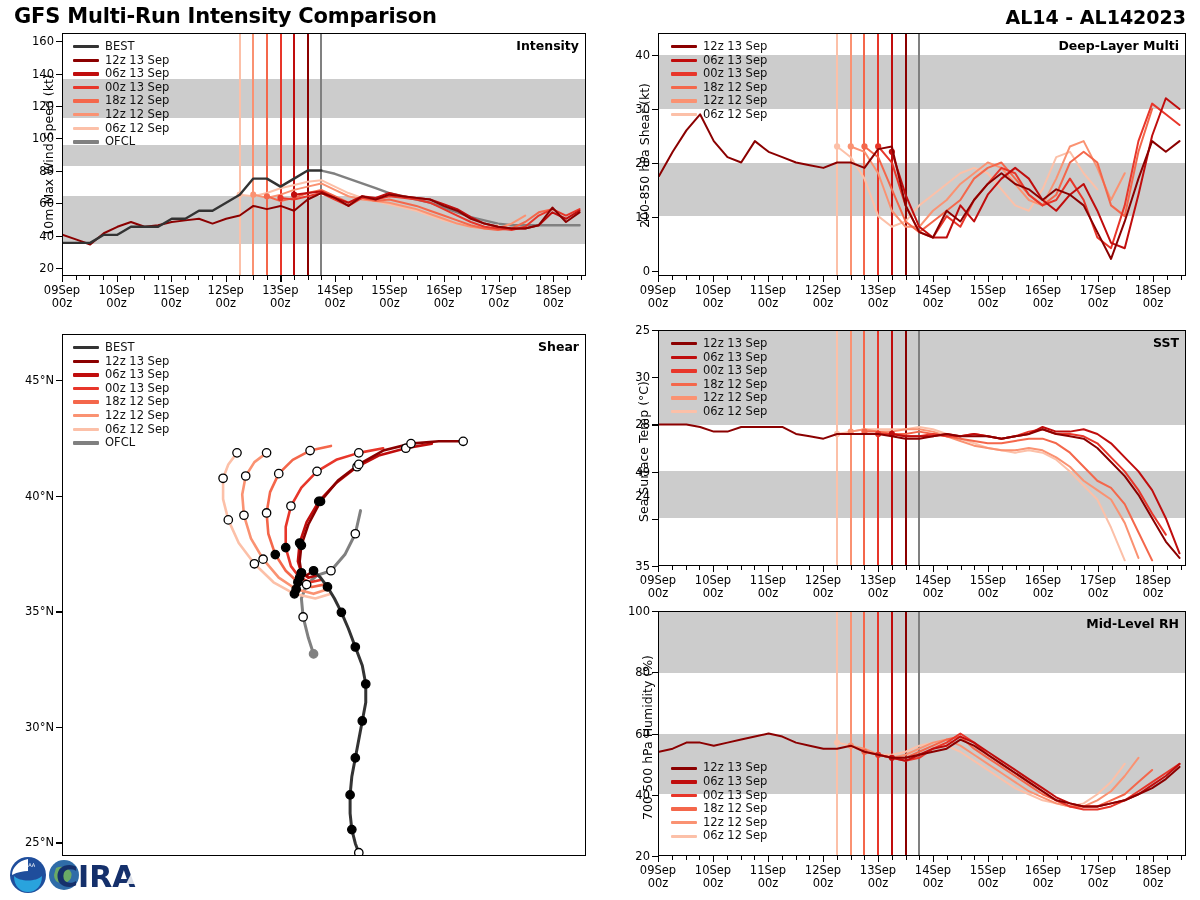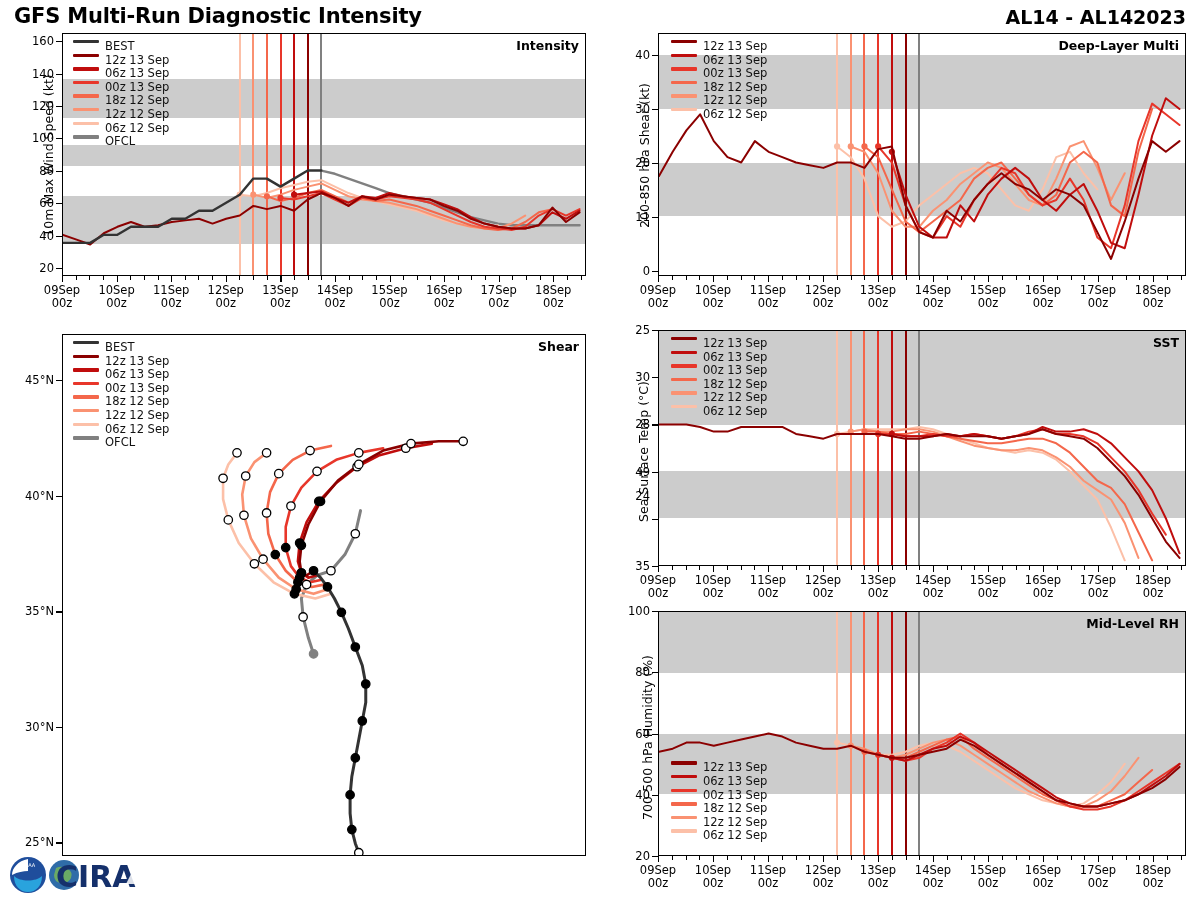--- a/index.html
+++ b/index.html
@@ -7,32 +7,32 @@
        font-family:"DejaVu Sans","Liberation Sans",sans-serif;overflow:hidden;}
   .ttl{position:absolute;font-weight:bold;color:#000;}
   #main-title{left:14px;top:4px;font-size:21px;letter-spacing:-0.2px;}
   #storm-id{right:14px;top:6px;font-size:19px;}
   .panel{position:absolute;box-sizing:border-box;border:1.2px solid #000;background:#fff;overflow:hidden;}
   .panel-title{position:absolute;right:6px;top:4px;font-size:12.5px;font-weight:bold;color:#000;z-index:8;}
   .band{position:absolute;left:0;right:0;background:#cccccc;z-index:0;}
   .vline{position:absolute;top:0;bottom:0;width:2px;z-index:2;}
   svg.plot{position:absolute;left:0;top:0;z-index:3;overflow:visible;}
   .legend{position:absolute;z-index:9;font-size:11.5px;color:#111;line-height:13.6px;}
-  .legend .row{display:flex;align-items:flex-start;height:13.6px;white-space:nowrap;}
+  .legend .row{display:flex;align-items:center;height:13.6px;white-space:nowrap;}
   .legend .sw{width:26px;height:3.4px;margin-right:6px;flex:none;border-radius:1px;}
   .tick{position:absolute;background:#000;}
   .tlabel{position:absolute;font-size:11.5px;color:#000;text-align:center;white-space:pre;line-height:13px;}
   .ylabel{position:absolute;font-size:11.5px;color:#000;text-align:right;white-space:nowrap;}
   .axis-title{position:absolute;font-size:12.5px;color:#000;transform-origin:50% 50%;white-space:nowrap;}
   #logo{position:absolute;left:8px;top:854px;width:170px;height:42px;}
 </style>
 </head>
 <body>
 
-<div class="ttl" id="main-title">GFS Multi-Run Diagnostic Intensity</div>
+<div class="ttl" id="main-title">GFS Multi-Run Intensity Comparison</div>
 <div class="ttl" id="storm-id">AL14 - AL142023</div>
 
 <div class="panel" id="panel-intensity" style="left:62px;top:33px;width:524px;height:243px;">
   <div class="panel-title">Intensity</div>
 <div class="band" style="top: 162.273px; height: 48.2px;"></div>
     <div class="band" style="top: 110.86px; height: 20.8867px;"></div>
     <div class="band" style="top: 44.9867px; height: 38.56px;"></div>
     <div class="vline" style="left: 175.719px; background: rgb(252, 192, 168);"></div>
     <div class="vline" style="left: 189.312px; background: rgb(250, 146, 114);"></div>
     <div class="vline" style="left: 202.906px; background: rgb(244, 103, 75);"></div>

